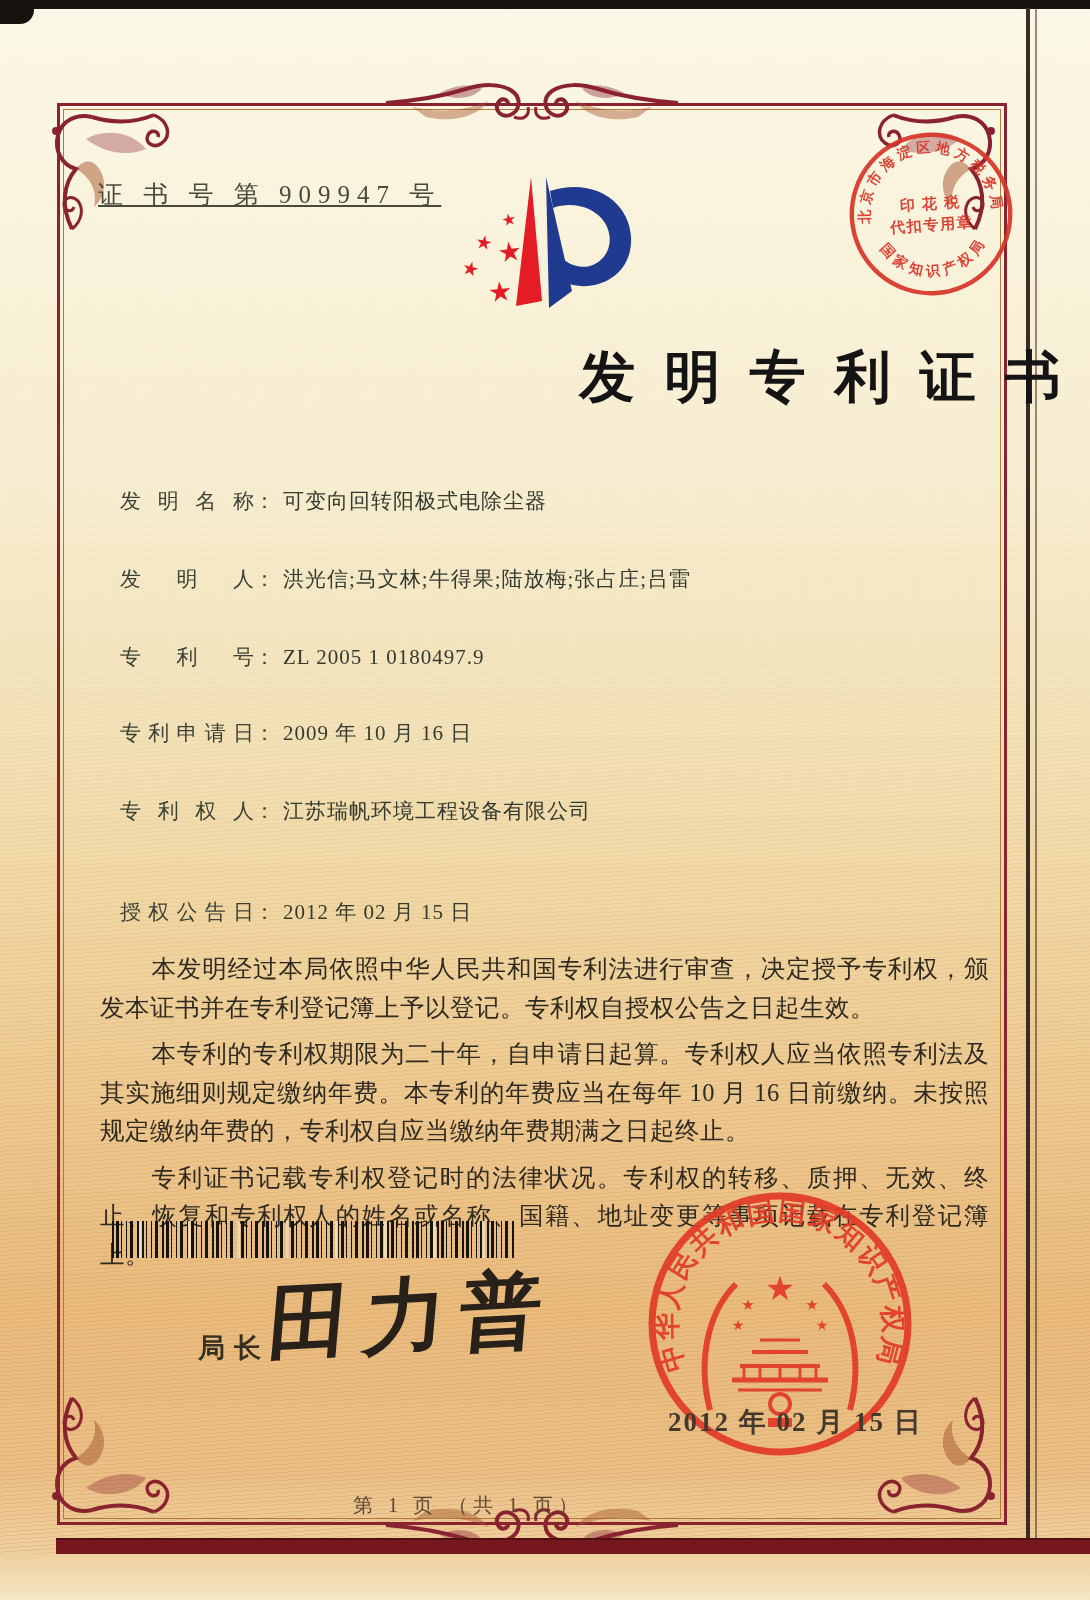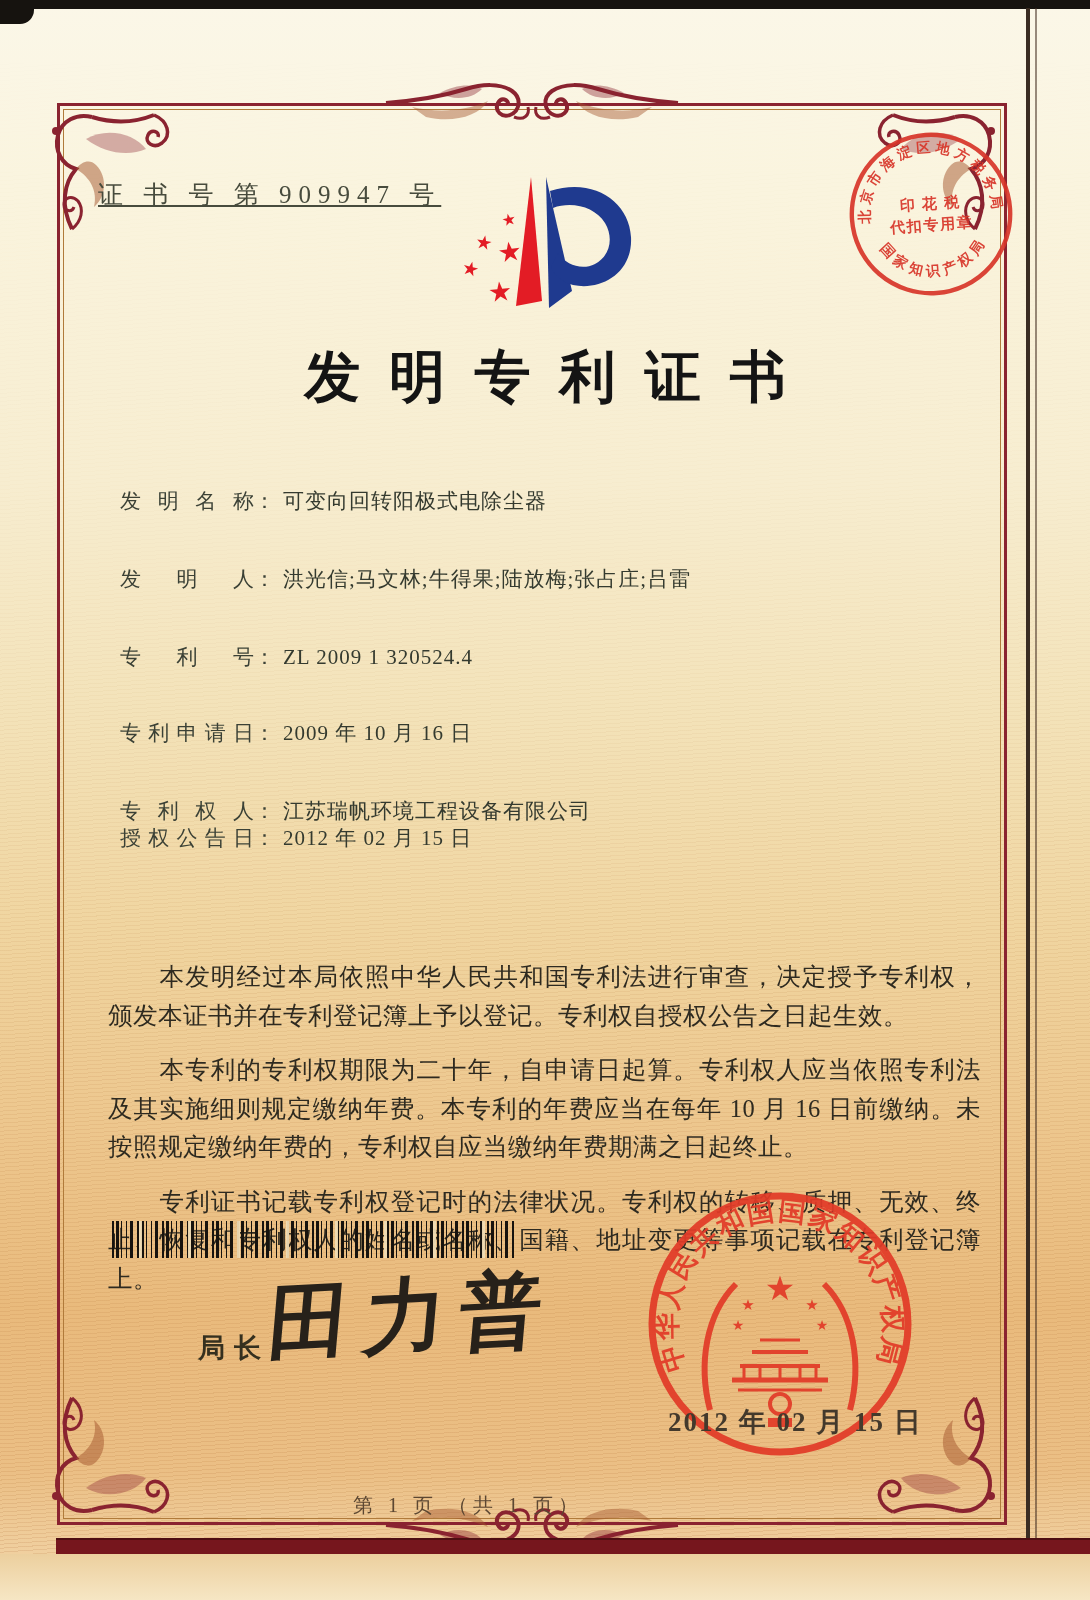--- a/index.html
+++ b/index.html
@@ -49,37 +49,37 @@
 
   
   .logo{position:absolute;left:425px;top:163px;width:240px;height:170px;}
 
   
   .tax-stamp{position:absolute;left:843px;top:126px;width:176px;height:176px;opacity:.92;transform:rotate(-4deg);}
 
   
   .title{
     position:absolute;left:0;top:340px;width:1090px;
-    text-align:center;
+    text-align:right;
     font-size:56px;font-weight:700;color:#141414;
     letter-spacing:.52em;text-indent:.52em;
     font-family:"Liberation Serif","DejaVu Serif",serif;
   }
 
   
   .fields{position:absolute;left:120px;top:0;width:860px;}
   .field-row{position:absolute;left:0;font-size:21px;color:#3b4136;white-space:nowrap;}
   .field-label{display:inline-block;width:134px;text-align:justify;text-align-last:justify;vertical-align:bottom;}
   .field-colon{display:inline-block;margin-right:8px;}
   .field-value{color:#343a2f;letter-spacing:1px;}
 
   
   .body-text{position:absolute;left:92px;top:942px;width:905px;}
   .body-text p{
-    margin:16px;font-size:24.5px;line-height:38.5px;color:#2e2a20;
+    margin:8px;font-size:24.5px;line-height:38.5px;color:#2e2a20;
     text-indent:2.1em;text-align:justify;letter-spacing:.5px;
   }
 
   
   .barcode{
     position:absolute;left:112px;top:1221px;width:402px;height:37px;
     background-image:
       repeating-linear-gradient(90deg, rgba(245,233,208,0) 0 27px, rgba(240,220,180,.95) 27px 30px, rgba(245,233,208,0) 30px 49px),
       repeating-linear-gradient(90deg,
         #17130e 0 2px,  rgba(0,0,0,0) 2px 4px,
@@ -201,29 +201,29 @@
   <div class="title">发明专利证书</div>
 
   <div class="fields">
     <div class="field-row" style="top:487px">
       <span class="field-label">发明名称</span><span class="field-colon">：</span><span class="field-value">可变向回转阳极式电除尘器</span>
     </div>
     <div class="field-row" style="top:565px">
       <span class="field-label">发明人</span><span class="field-colon">：</span><span class="field-value">洪光信;马文林;牛得果;陆放梅;张占庄;吕雷</span>
     </div>
     <div class="field-row" style="top:643px">
-      <span class="field-label">专利号</span><span class="field-colon">：</span><span class="field-value">ZL 2009 1 320524.4</span>
+      <span class="field-label">专利号</span><span class="field-colon">：</span><span class="field-value">ZL 2005 1 0180497.9</span>
     </div>
     <div class="field-row" style="top:719px">
       <span class="field-label">专利申请日</span><span class="field-colon">：</span><span class="field-value">2009 年 10 月 16 日</span>
     </div>
     <div class="field-row" style="top:797px">
       <span class="field-label">专利权人</span><span class="field-colon">：</span><span class="field-value">江苏瑞帆环境工程设备有限公司</span>
     </div>
-    <div class="field-row" style="top:824px">
+    <div class="field-row" style="top:898px">
       <span class="field-label">授权公告日</span><span class="field-colon">：</span><span class="field-value">2012 年 02 月 15 日</span>
     </div>
   </div>
 
   <div class="body-text">
     <p>本发明经过本局依照中华人民共和国专利法进行审查，决定授予专利权，颁发本证书并在专利登记簿上予以登记。专利权自授权公告之日起生效。</p>
     <p>本专利的专利权期限为二十年，自申请日起算。专利权人应当依照专利法及其实施细则规定缴纳年费。本专利的年费应当在每年 10 月 16 日前缴纳。未按照规定缴纳年费的，专利权自应当缴纳年费期满之日起终止。</p>
     <p>专利证书记载专利权登记时的法律状况。专利权的转移、质押、无效、终止、恢复和专利权人的姓名或名称、国籍、地址变更等事项记载在专利登记簿上。</p>
   </div>
 

